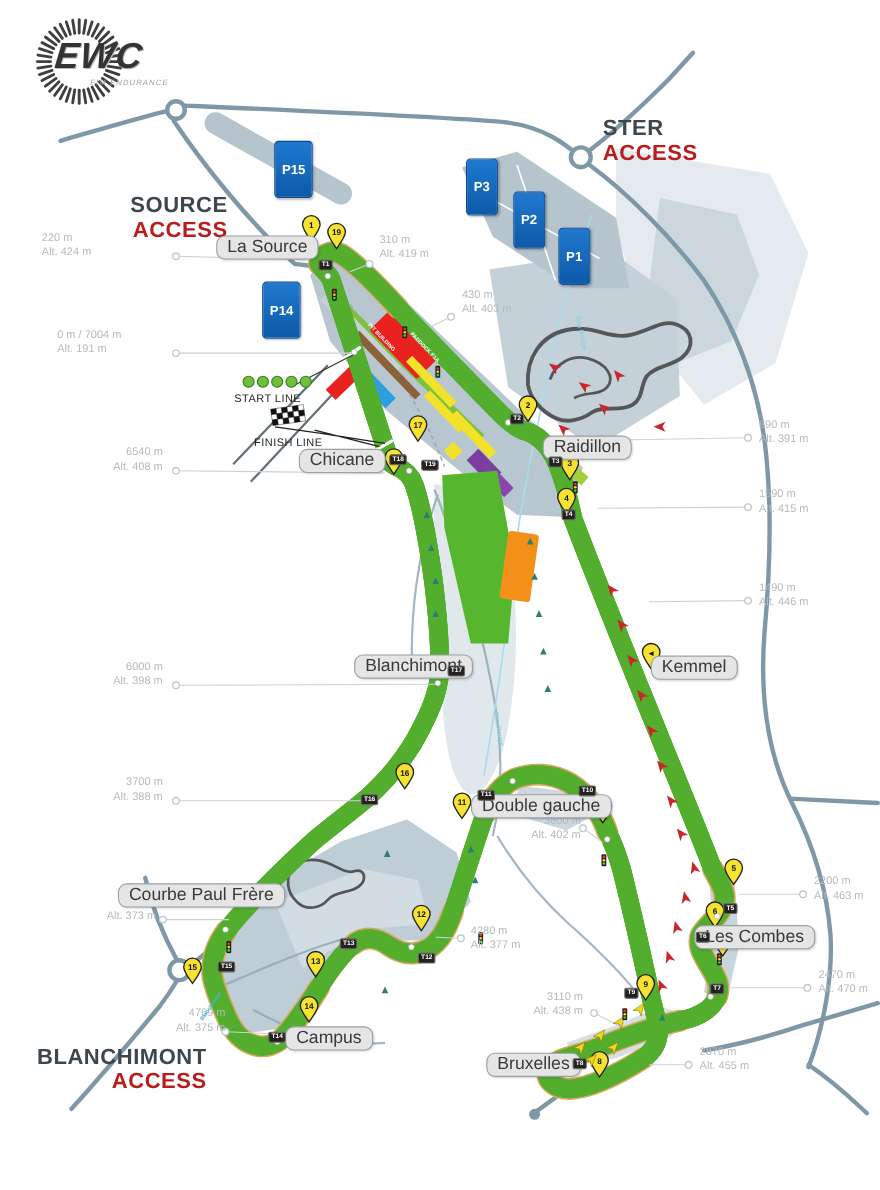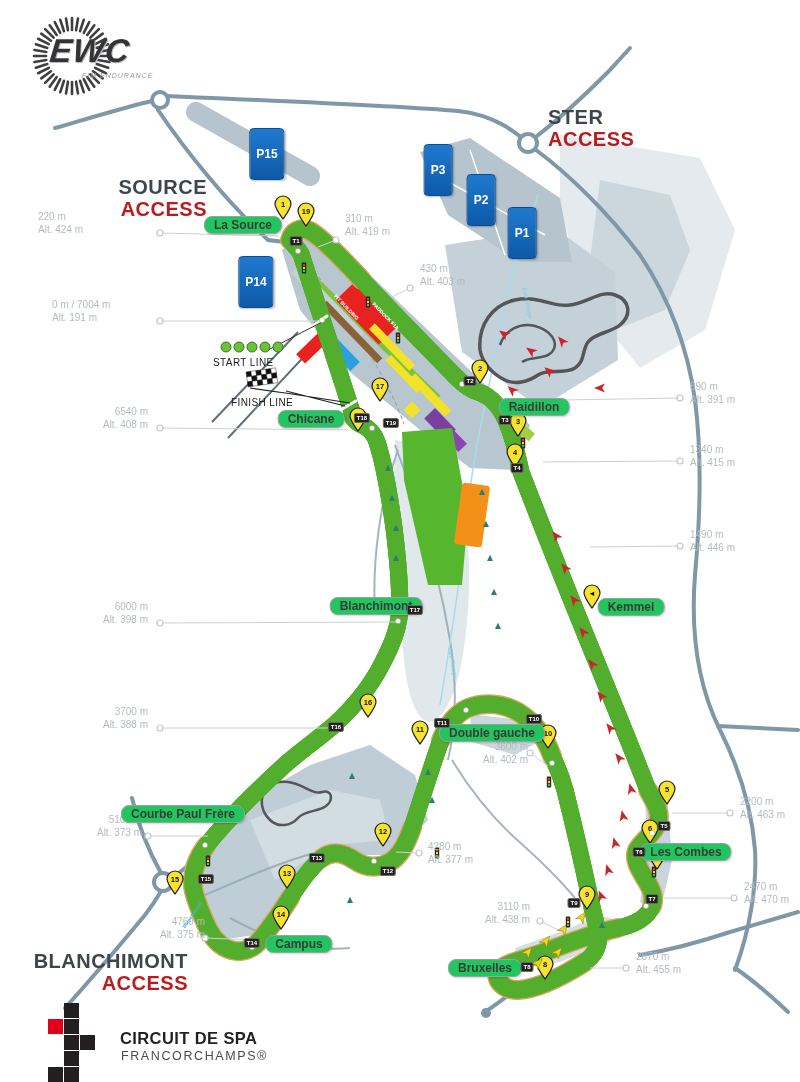--- a/index.html
+++ b/index.html
@@ -4,23 +4,23 @@
 <style>
   html,body{margin:0;padding:0;background:#fff;}
   #stage{position:relative;width:800px;height:1082px;background:#fff;overflow:hidden;
          font-family:"Liberation Sans",sans-serif;}
   #map{position:absolute;left:0;top:0;}
   #overlay{position:absolute;left:0;top:0;width:800px;height:1082px;pointer-events:none;}
   .abs{position:absolute;}
   .access{line-height:1.12;font-weight:600;font-size:20px;letter-spacing:.5px;}
   .access .l1{color:#3d464d;display:block;}
   .access .l2{color:#b91c1c;display:block;}
-  .corner{position:absolute;transform:translate(-50%,-50%);background:#22c55e;
-          border:1.5px solid #99a1a7;border-radius:8px;padding:1px 9px;font-size:12px;
-          font-weight:700;color:#3a3a3a;white-space:nowrap;box-shadow:1px 1px 2px rgba(0,0,0,.18);}
+  .corner{position:absolute;transform:translate(-50%,-50%);background:#e5e5e5;
+          border:1.5px solid #99a1a7;border-radius:8px;padding:1px 9px;font-size:16px;
+          font-weight:400;color:#3a3a3a;white-space:nowrap;box-shadow:1px 1px 2px rgba(0,0,0,.18);}
   .parking{position:absolute;transform:translate(-50%,-50%);background:linear-gradient(#2079cf,#0d5aa8);
            color:#fff;font-weight:700;font-size:12px;padding:18px 6px;border-radius:4px;
            border:1px solid #0a4c94;box-shadow:1px 1px 2px rgba(0,0,0,.25);}
   .tbadge{position:absolute;transform:translate(-50%,-50%);background:#23221f;color:#fff;
           font-size:6px;font-weight:700;padding:0 2px;line-height:8px;border-radius:2px;
           border:.5px solid #6a6a66;}
   .marker{position:absolute;width:110px;font-size:10px;line-height:1.3;color:#b4bac0;}
   .marker .alt{display:block;}
   .linelabel{position:absolute;font-size:10px;font-weight:400;color:#1d1d1d;letter-spacing:.4px;}
   .ewc{position:absolute;left:20px;top:8px;width:170px;height:100px;}
@@ -450,45 +450,33 @@
         <span class="l2">ACCESS</span>
   </div>
   <div class="access abs" style="left:28px;top:950px;text-align:right;width:160px">
     <span class="l1">BLANCHIMONT</span>
         <span class="l2">ACCESS</span>
   </div>
 
   <div class="linelabel" style="left:213px;top:357px">START LINE</div>
   <div class="linelabel" style="left:231px;top:397px">FINISH LINE</div>
 
-  <div class="spa">
-    <div class="sq" style="left:16px;top:0"></div>
-    <div class="sq red" style="left:0;top:16px"></div>
-    <div class="sq" style="left:16px;top:16px"></div>
-    <div class="sq" style="left:16px;top:32px"></div>
-    <div class="sq" style="left:32px;top:32px"></div>
-    <div class="sq" style="left:16px;top:48px"></div>
-    <div class="sq" style="left:0;top:64px"></div>
-    <div class="sq" style="left:16px;top:64px"></div>
-    <div class="t1">CIRCUIT DE SPA</div>
-    <div class="t2">FRANCORCHAMPS®</div>
-  </div>
 
   <div id="htmlitems">
         <div class="marker" style="left:38px;top:210px;text-align:left"><span>220 m</span><span class="alt">Alt. 424 m</span></div>
         <div class="marker" style="left:52px;top:298px;text-align:left"><span>0 m / 7004 m</span><span class="alt">Alt. 191 m</span></div>
         <div class="marker" style="left:38px;top:405px;text-align:right"><span>6540 m</span><span class="alt">Alt. 408 m</span></div>
         <div class="marker" style="left:38px;top:600px;text-align:right"><span>6000 m</span><span class="alt">Alt. 398 m</span></div>
         <div class="marker" style="left:38px;top:705px;text-align:right"><span>3700 m</span><span class="alt">Alt. 388 m</span></div>
         <div class="marker" style="left:32px;top:813px;text-align:right"><span>5100 m</span><span class="alt">Alt. 373 m</span></div>
         <div class="marker" style="left:95px;top:915px;text-align:right"><span>4769 m</span><span class="alt">Alt. 375 m</span></div>
         <div class="marker" style="left:345px;top:212px;text-align:left"><span>310 m</span><span class="alt">Alt. 419 m</span></div>
         <div class="marker" style="left:420px;top:262px;text-align:left"><span>430 m</span><span class="alt">Alt. 403 m</span></div>
         <div class="marker" style="left:690px;top:380px;text-align:left"><span>890 m</span><span class="alt">Alt. 391 m</span></div>
-        <div class="marker" style="left:690px;top:443px;text-align:left"><span>1340 m</span><span class="alt">Alt. 415 m</span></div>
+        <div class="marker" style="left:690px;top:443px;text-align:left"><span>1590 m</span><span class="alt">Alt. 415 m</span></div>
         <div class="marker" style="left:690px;top:528px;text-align:left"><span>1490 m</span><span class="alt">Alt. 446 m</span></div>
         <div class="marker" style="left:740px;top:795px;text-align:left"><span>2200 m</span><span class="alt">Alt. 463 m</span></div>
         <div class="marker" style="left:744px;top:880px;text-align:left"><span>2470 m</span><span class="alt">Alt. 470 m</span></div>
         <div class="marker" style="left:636px;top:950px;text-align:left"><span>2870 m</span><span class="alt">Alt. 455 m</span></div>
         <div class="marker" style="left:420px;top:900px;text-align:right"><span>3110 m</span><span class="alt">Alt. 438 m</span></div>
         <div class="marker" style="left:418px;top:740px;text-align:right"><span>3600 m</span><span class="alt">Alt. 402 m</span></div>
         <div class="marker" style="left:428px;top:840px;text-align:left"><span>4280 m</span><span class="alt">Alt. 377 m</span></div>
         <div class="corner" style="left:243px;top:225px">La Source</div>
         <div class="corner" style="left:534px;top:407px">Raidillon</div>
         <div class="corner" style="left:311px;top:419px">Chicane</div>

